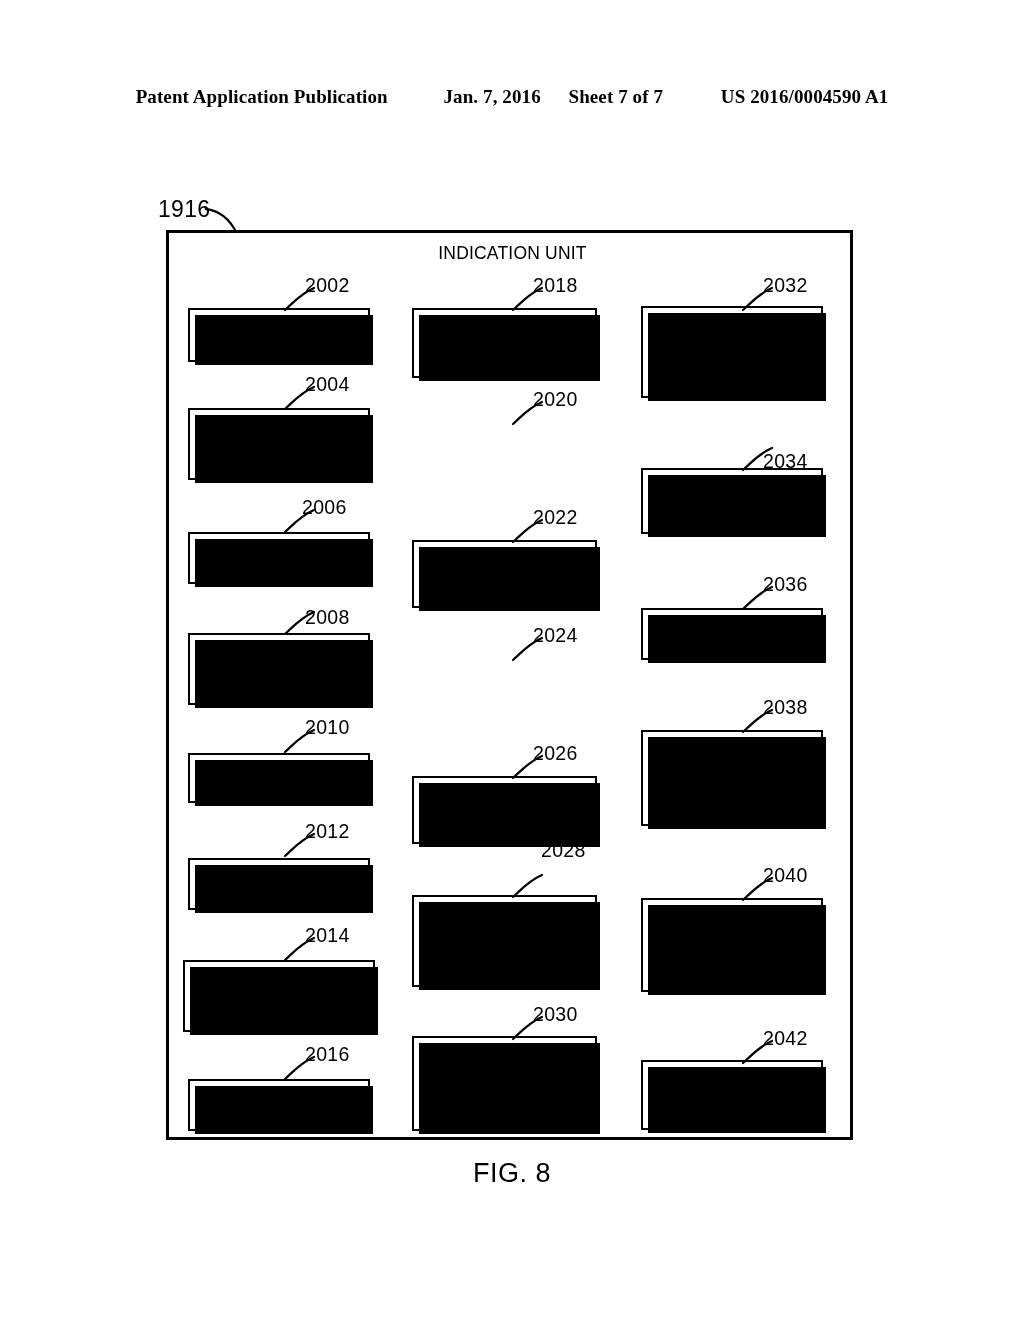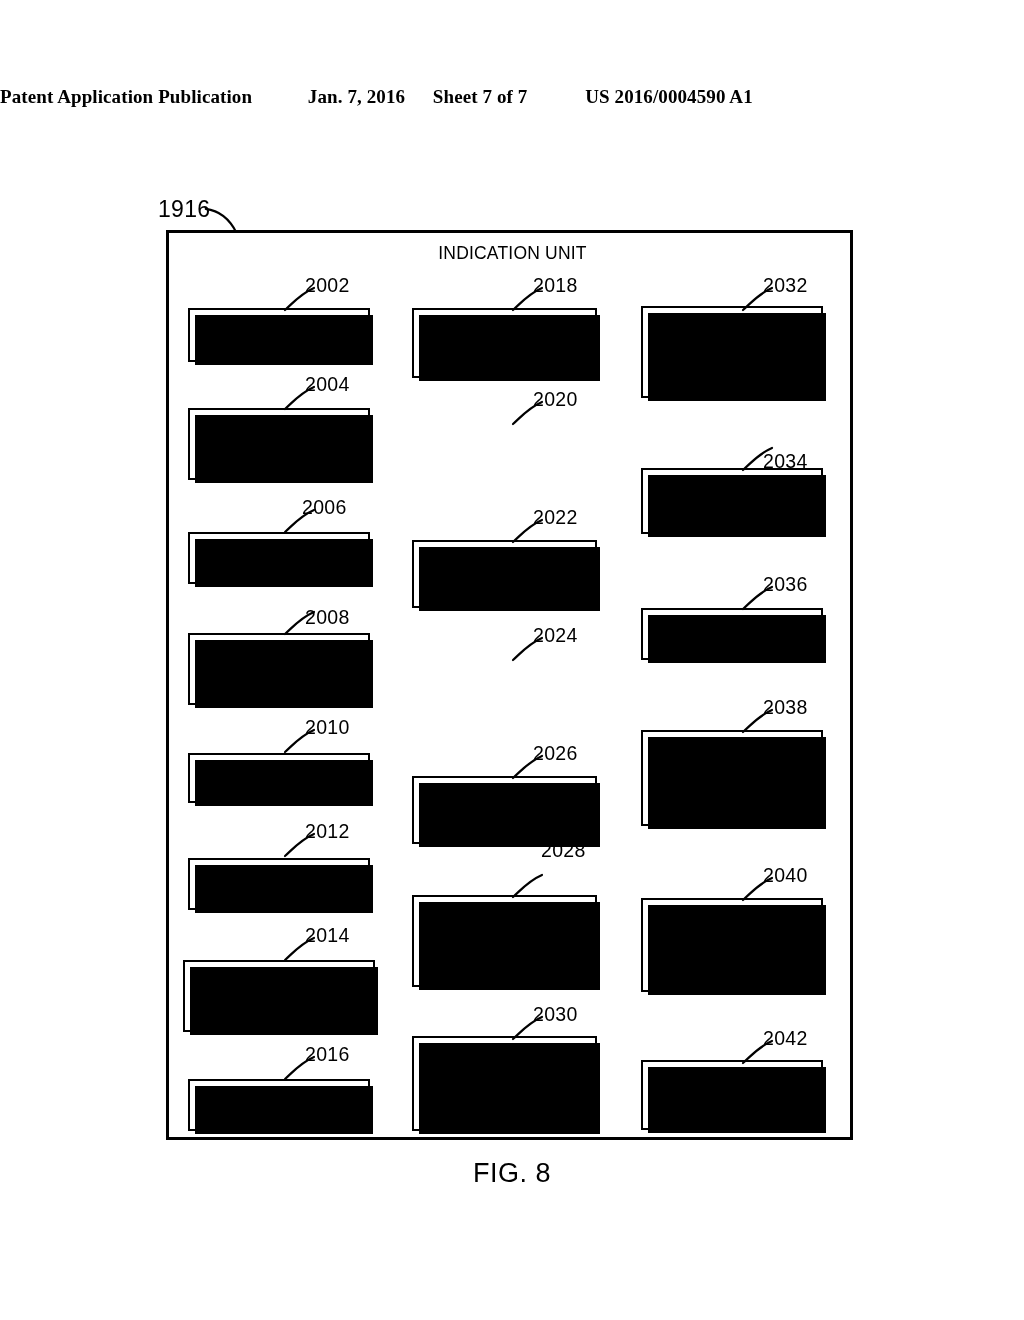--- a/index.html
+++ b/index.html
@@ -16,20 +16,21 @@
     font-family: "Liberation Sans", sans-serif;
     color: #000000;
   }
 
   
   .pub-header {
     position: absolute;
     left: 0;
     top: 86px;
     width: 1024px;
+    text-align: center;
     font-family: "Liberation Serif", serif;
     font-weight: bold;
     font-size: 19px;
     letter-spacing: 0.1px;
     white-space: nowrap;
   }
   .pub-header .seg { display: inline-block; vertical-align: baseline; }
   .gap-a { display: inline-block; width: 46px; }
   .gap-b { display: inline-block; width: 18px; }
   .gap-c { display: inline-block; width: 48px; }

